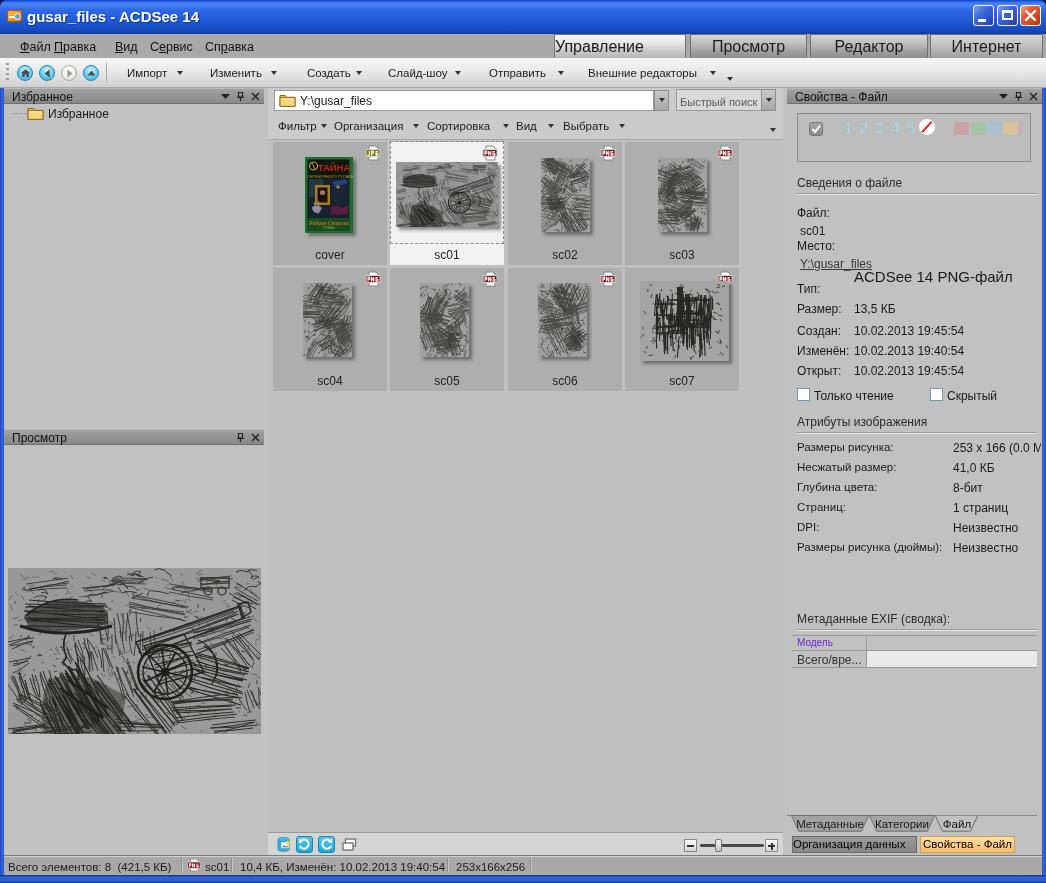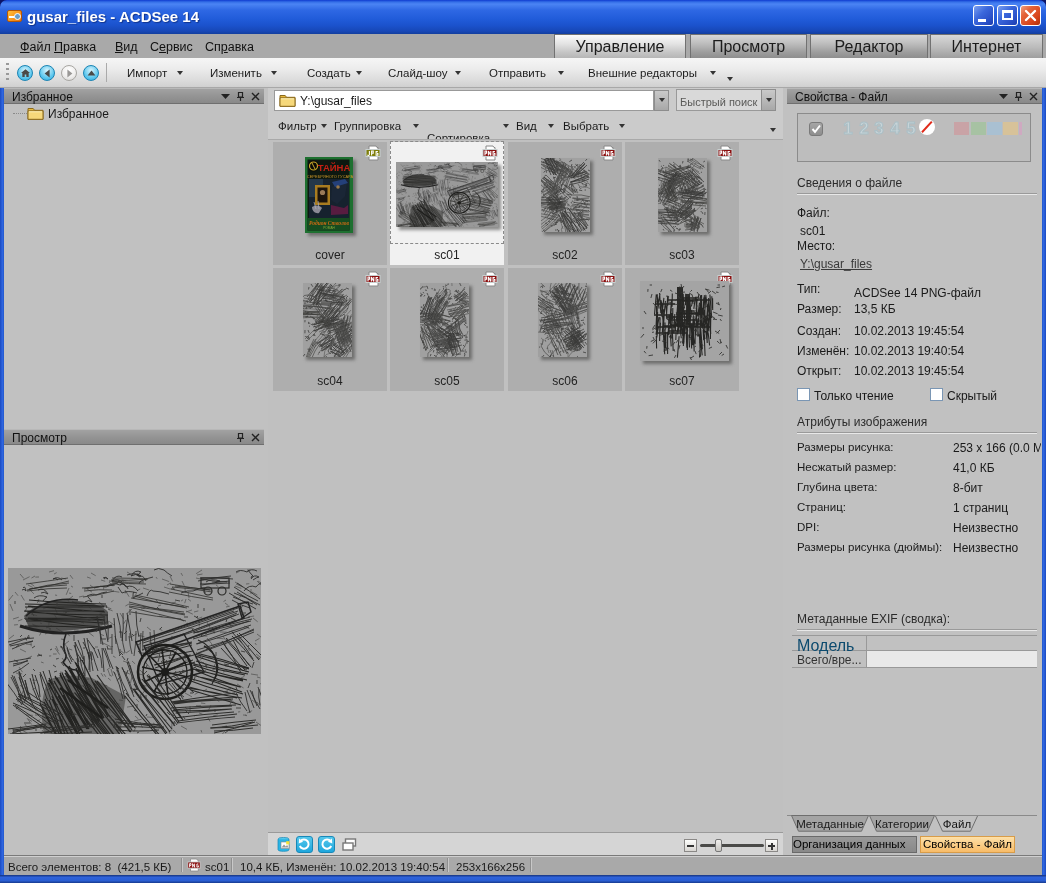--- a/index.html
+++ b/index.html
@@ -40,21 +40,21 @@
     <svg width="19" height="19" viewBox="0 0 19 19">
       <path d="M5 5l9 9M14 5l-9 9" stroke="#fff" stroke-width="2.4" stroke-linecap="round"></path>
     </svg>
   </div>
 <div class="abs" style="left:0;top:34px;width:1046px;height:24px;background:#a9a9a9"></div>
 <div class="abs" style="left:20px;top:40px;font-size:12.5px;color:#111"><span style="text-decoration:underline">Ф</span>айл</div>
 <div class="abs" style="left:54px;top:40px;font-size:12.5px;color:#111"><span style="text-decoration:underline">П</span>равка</div>
 <div class="abs" style="left:115px;top:40px;font-size:12.5px;color:#111"><span style="text-decoration:underline">В</span>ид</div>
 <div class="abs" style="left:150px;top:40px;font-size:12.5px;color:#111">С<span style="text-decoration:underline">е</span>рвис</div>
 <div class="abs" style="left:205px;top:40px;font-size:12.5px;color:#111">Сп<span style="text-decoration:underline">р</span>авка</div>
-<div class="abs" style="left:554px;top:34px;width:132px;height:24px;box-sizing:border-box;border:1px solid #717171;border-bottom:none;background:linear-gradient(180deg,#fafafa 0%,#e2e2e2 40%,#c5c5c5 75%,#b6b6b6 100%);text-align:center;font-size:16px;color:#1c1c1c;line-height:23px">Управление</div>
+<div class="abs" style="left:554px;top:34px;width:132px;height:24px;box-sizing:border-box;border:1px solid #717171;border-bottom:none;background:linear-gradient(180deg,#fafafa 0%,#e2e2e2 40%,#c5c5c5 75%,#b6b6b6 100%);font-size:16px;color:#1c1c1c;line-height:23px">Управление</div>
 <div class="abs" style="left:690px;top:34px;width:117px;height:24px;box-sizing:border-box;border:1px solid #717171;border-bottom:none;background:linear-gradient(180deg,#d8d8d8 0%,#bbbbbb 40%,#9d9d9d 75%,#8e8e8e 100%);text-align:center;font-size:16px;color:#1c1c1c;line-height:23px">Просмотр</div>
 <div class="abs" style="left:810px;top:34px;width:118px;height:24px;box-sizing:border-box;border:1px solid #717171;border-bottom:none;background:linear-gradient(180deg,#d8d8d8 0%,#bbbbbb 40%,#9d9d9d 75%,#8e8e8e 100%);text-align:center;font-size:16px;color:#1c1c1c;line-height:23px">Редактор</div>
 <div class="abs" style="left:930px;top:34px;width:113px;height:32px;box-sizing:border-box;border:1px solid #717171;border-bottom:none;background:linear-gradient(180deg,#d8d8d8 0%,#bbbbbb 40%,#9d9d9d 75%,#8e8e8e 100%);text-align:center;font-size:16px;color:#1c1c1c;line-height:23px">Интернет</div>
 <div class="abs" style="left:0;top:58px;width:1046px;height:30px;background:linear-gradient(180deg,#f6f6f6 0%,#ebebeb 40%,#dadada 80%,#d0d0d0 100%);border-bottom:1px solid #a8a8a8;box-sizing:border-box"></div>
 <div class="abs" style="left:6px;top:63px;width:3px;height:20px;background:repeating-linear-gradient(180deg,#999999 0 2px,transparent 2px 5px)"></div>
 <div class="abs" style="left:17px;top:65px;width:16px;height:16px;border-radius:50%;background:radial-gradient(circle at 50% 32%,#d8f4fd,#5fc8ee 60%,#2aaade);border:1px solid #1b84b4;box-sizing:border-box">
     <svg width="15" height="15" viewBox="0 0 15 15">
       <path d="M7.5 3.2L3 7h1.3v4h2.4V8.6h1.6V11h2.4V7H12z" fill="#4a4a48"></path>
     </svg>
   </div>
@@ -239,25 +239,25 @@
   </div>
 <div class="abs" style="left:676px;top:89px;width:86px;height:22px;background:#d9d9d9;border:1px solid #999999;box-sizing:border-box"></div>
 <div class="abs" style="left:680px;top:96px;font-size:11px;color:#5a5a58">Быстрый поиск</div>
 <div class="abs" style="left:761px;top:89px;width:15px;height:22px;background:linear-gradient(180deg,#c9c9c9,#a8a8a8);border:1px solid #8d8d8d;box-sizing:border-box">
     <div class="ddarw" style="margin:8px auto 0"></div>
   </div>
 <div class="abs" style="left:278px;top:120px;font-size:11.5px;color:#1c1c1c;white-space:nowrap">Фильтр</div>
 <div class="abs" style="left:321px;top:124px">
     <span class="ddarw"></span>
   </div>
-<div class="abs" style="left:334px;top:120px;font-size:11.5px;color:#1c1c1c;white-space:nowrap">Группировка</div>
+<div class="abs" style="left:334px;top:120px;font-size:11.5px;color:#1c1c1c;white-space:nowrap">Организация</div>
 <div class="abs" style="left:413px;top:124px">
     <span class="ddarw"></span>
   </div>
-<div class="abs" style="left:427px;top:132px;font-size:11.5px;color:#1c1c1c;white-space:nowrap">Сортировка</div>
+<div class="abs" style="left:427px;top:120px;font-size:11.5px;color:#1c1c1c;white-space:nowrap">Сортировка</div>
 <div class="abs" style="left:503px;top:124px">
     <span class="ddarw"></span>
   </div>
 <div class="abs" style="left:516px;top:120px;font-size:11.5px;color:#1c1c1c;white-space:nowrap">Вид</div>
 <div class="abs" style="left:548px;top:124px">
     <span class="ddarw"></span>
   </div>
 <div class="abs" style="left:563px;top:120px;font-size:11.5px;color:#1c1c1c;white-space:nowrap">Выбрать</div>
 <div class="abs" style="left:619px;top:124px">
     <span class="ddarw"></span>
@@ -853,21 +853,21 @@
 <div class="abs" style="left:971px;top:122px;width:15px;height:13px;background:#a7c2a3"></div>
 <div class="abs" style="left:987px;top:122px;width:15px;height:13px;background:#a9c0d2"></div>
 <div class="abs" style="left:1003px;top:122px;width:15px;height:13px;background:#d7c299"></div>
 <div class="abs" style="left:1019px;top:122px;width:3px;height:13px;background:#cfa9c1"></div>
 <div class="grp" style="left:797px;width:240px;top:176px">Сведения о файле</div>
 <div class="abs" style="left:797px;top:206px;font-size:12px">Файл:</div>
 <div class="abs" style="left:800px;top:224px;font-size:12px">sc01</div>
 <div class="abs" style="left:797px;top:239px;font-size:12px">Место:</div>
 <div class="abs" style="left:800px;top:257px;font-size:12px;text-decoration:underline;color:#3a3a3a">Y:\gusar_files</div>
 <div class="abs" style="left:797px;top:282px;font-size:12px">Тип:</div>
-<div class="abs" style="left:854px;top:286px;font-size:12px">ACDSee 14 PNG-файл</div>
+<div class="abs" style="left:854px;top:268px;font-size:15px">ACDSee 14 PNG-файл</div>
 <div class="abs" style="left:797px;top:302px;font-size:12px">Размер:</div>
 <div class="abs" style="left:854px;top:302px;font-size:12px">13,5 КБ</div>
 <div class="abs" style="left:797px;top:324px;font-size:12px">Создан:</div>
 <div class="abs" style="left:854px;top:324px;font-size:12px">10.02.2013 19:45:54</div>
 <div class="abs" style="left:797px;top:344px;font-size:12px">Изменён:</div>
 <div class="abs" style="left:854px;top:344px;font-size:12px">10.02.2013 19:40:54</div>
 <div class="abs" style="left:797px;top:364px;font-size:12px">Открыт:</div>
 <div class="abs" style="left:854px;top:364px;font-size:12px">10.02.2013 19:45:54</div>
 <div class="cb" style="left:797px;top:388px"></div>
 <div class="abs" style="left:814px;top:389px;font-size:12px">Только чтение</div>
@@ -885,21 +885,21 @@
 <div class="abs" style="left:797px;top:521px;font-size:11.5px">DPI:</div>
 <div class="abs" style="left:953px;top:521px;width:88px;overflow:hidden;font-size:12px;white-space:nowrap;z-index:3">Неизвестно</div>
 <div class="abs" style="left:797px;top:541px;font-size:11.5px">Размеры рисунка (дюймы):</div>
 <div class="abs" style="left:953px;top:541px;width:88px;overflow:hidden;font-size:12px;white-space:nowrap;z-index:3">Неизвестно</div>
 <div class="grp" style="left:797px;width:240px;top:612px">Метаданные EXIF (сводка):</div>
 <div class="abs" style="left:792px;top:635px;width:245px;height:32px;border-top:1px solid #999999"></div>
 <div class="abs" style="left:792px;top:635px;width:245px;height:16px;border-bottom:1px solid #999999;box-sizing:border-box"></div>
 <div class="abs" style="left:866px;top:635px;width:1px;height:32px;background:#999999"></div>
 <div class="abs" style="left:867px;top:651px;width:170px;height:16px;background:#e9e9e9"></div>
 <div class="abs" style="left:792px;top:667px;width:245px;height:1px;background:#999999"></div>
-<div class="abs" style="left:797px;top:637px;font-size:16px;color:#0c4a6e">Модель</div>
+<div class="abs" style="left:797px;top:637px;font-size:10px;color:#6d28d9">Модель</div>
 <div class="abs" style="left:797px;top:653px;font-size:12px;color:#333">Всего/вре...</div>
 <div class="abs" style="left:787px;top:815px;width:250px;height:1px;background:#8a8a8a"></div>
 <div class="abs" style="left:791px;top:815px;width:78px;height:17px">
     <svg width="78" height="17" viewBox="0 0 78 17">
       <path d="M0.5 0.5 L77.5 0.5 L70.5 16.2 L7.5 16.2 Z" fill="#a4a4a4" stroke="#6e6e6e" stroke-width="1"></path>
       <text x="39" y="12.5" text-anchor="middle" font-size="11.5" fill="#1a1a1a" font-family="Liberation Sans">Метаданные</text>
     </svg>
   </div>
 <div class="abs" style="left:869px;top:815px;width:66px;height:17px">
     <svg width="66" height="17" viewBox="0 0 66 17">

